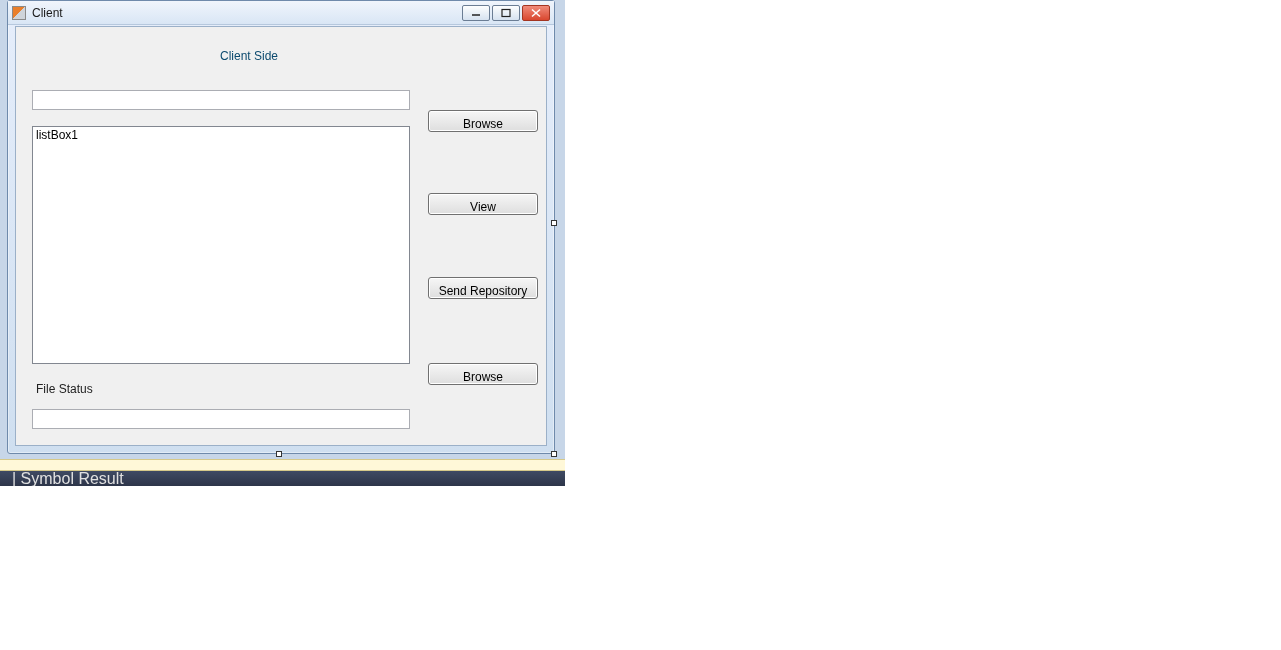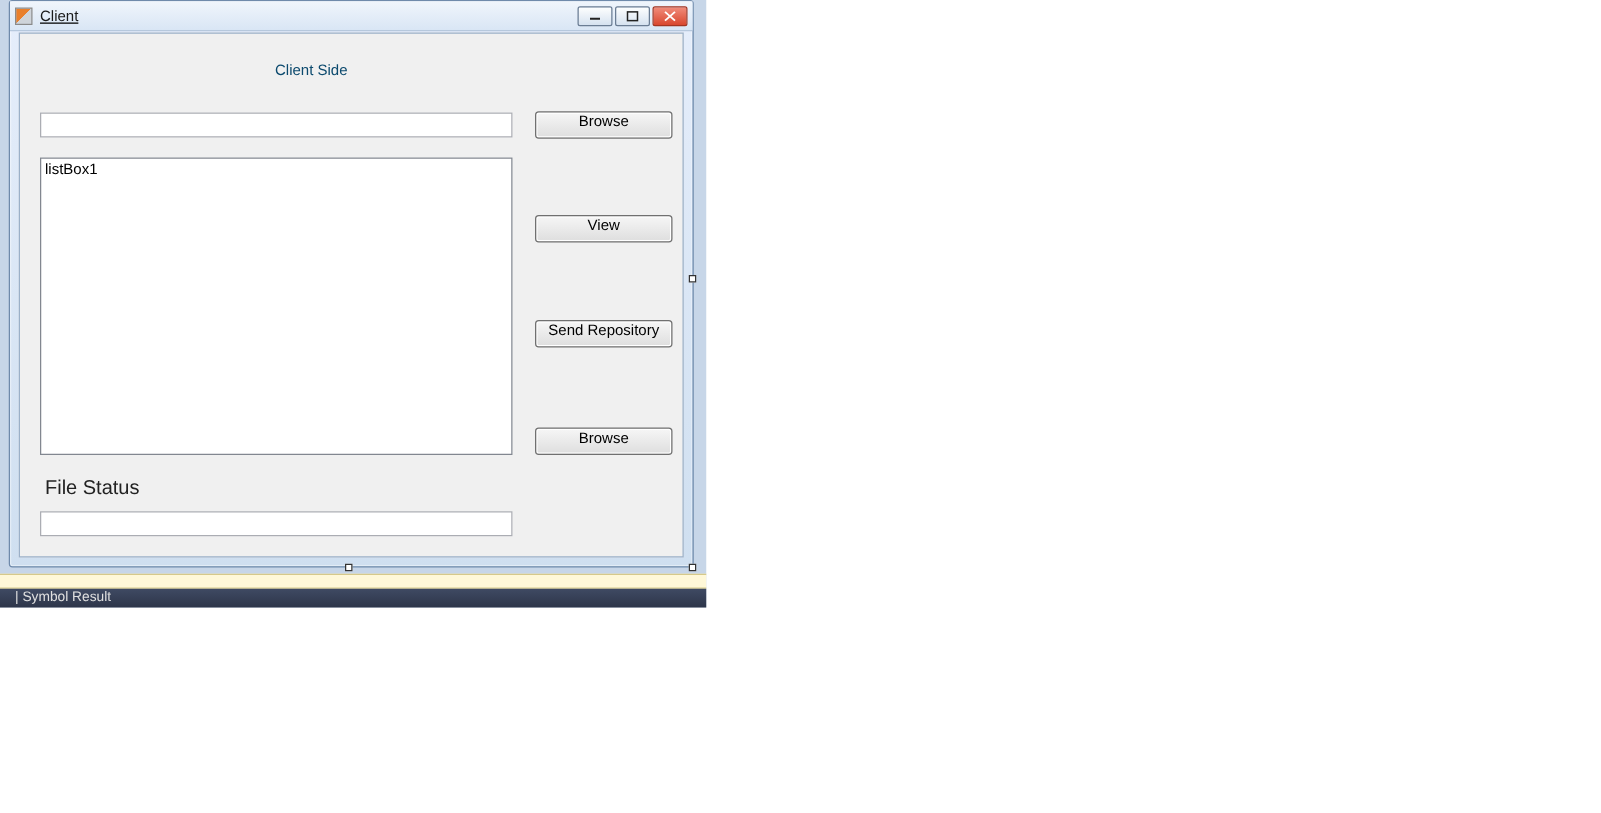--- a/index.html
+++ b/index.html
@@ -27,35 +27,34 @@
       border-top: 1px solid #d6c98a;
       border-bottom: 1px solid #d6c98a;
     }
     .dark-bar {
       position: absolute;
       left: 0; top: 471px;
       width: 565px;
       height: 15px;
       background: linear-gradient(#3f4a63, #2d3549);
       color: #e0e0e0;
-      font-size: 11px;
+      font-size: 16px;
       padding-left: 12px;
       line-height: 15px;
       overflow: hidden;
     }
     .window {
       position: absolute;
       left: 7px; top: 0px;
       width: 548px;
       height: 454px;
       background: linear-gradient(#e6eefb, #cfdff0);
       border: 1px solid #6f8aab;
       border-radius: 3px;
       box-shadow: 0 0 0 1px rgba(255,255,255,0.4) inset;
-      text-decoration: underline;
     }
     .titlebar {
       height: 24px;
       display: flex;
       align-items: center;
       padding: 0 4px;
       background: linear-gradient(#f0f5fc, #d9e6f5);
       border-bottom: 1px solid #b6c8dd;
     }
     .title-icon {
@@ -110,36 +109,37 @@
       border: 1px solid #828790;
       background: #ffffff;
       padding: 1px 3px;
       font-size: 12px;
       color: #000;
       overflow: auto;
     }
     .file-status-label {
       position: absolute;
       left: 20px; top: 355px;
-      font-size: 16px;
+      font-size: 12px;
       color: #222;
     }
     .status-input { left: 16px; top: 382px; width: 378px; }
     .btn {
       position: absolute;
       left: 412px;
       width: 110px; height: 22px;
       border: 1px solid #707070;
       border-radius: 3px;
       background: linear-gradient(#f6f6f6, #dedede);
       font-size: 12px;
       color: #000;
       cursor: pointer;
-      display: flex; align-items: flex-start; justify-content: center;
+      display: flex; align-items: flex-end; justify-content: center;
       box-shadow: 0 0 0 1px #fff inset;
+      margin-top: 21px;
     }
     .btn-browse { top: 62px; }
     .btn-send { top: 145px; }
     .btn-view { top: 229px; }
     .btn-cancel { top: 315px; }
     .resize-handle {
       position: absolute;
       width: 6px; height: 6px;
       background: #fff;
       border: 1px solid #333;

